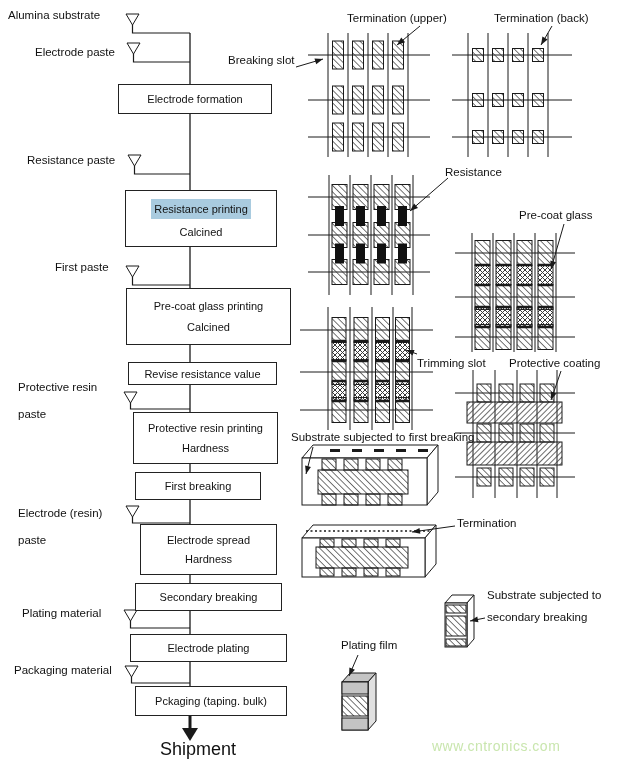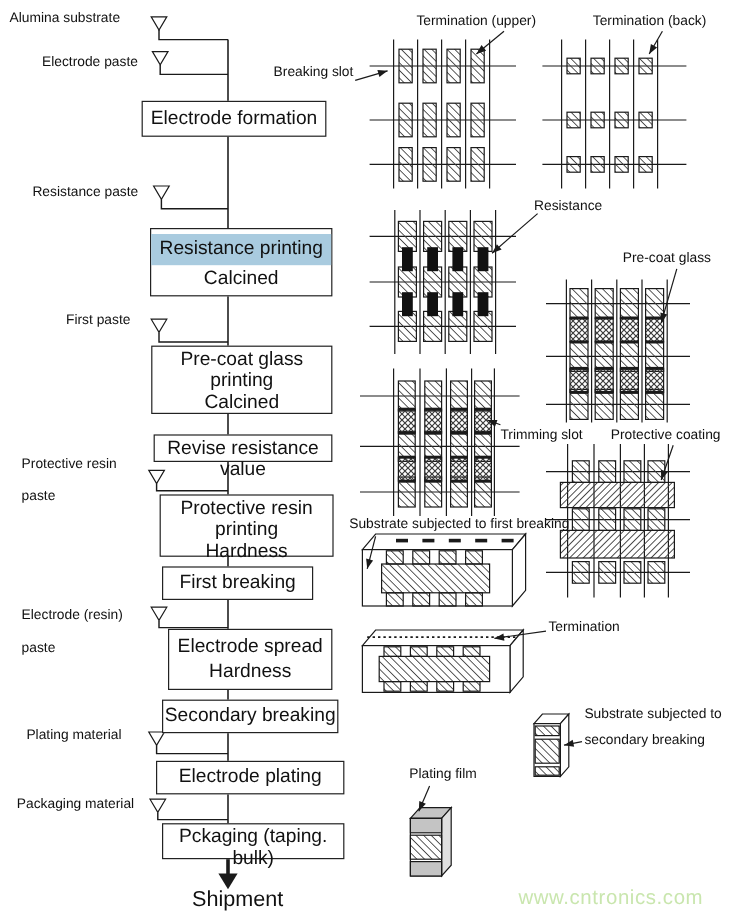--- a/index.html
+++ b/index.html
@@ -2,25 +2,25 @@
 <html style="--hl: #a9cbdf; --wm: #c9e6ae;"><head>
 <meta charset="utf-8">
 <style>
   *{margin:0;padding:0;box-sizing:border-box}
   body{background:#fff}
   #canvas{position:relative;width:620px;height:763px;background:#fff;
           font-family:"Liberation Sans",sans-serif;color:#111;overflow:hidden}
   #diagram{position:absolute;left:0;top:0;z-index:1}
   .lbl{position:absolute;font-size:11.5px;white-space:nowrap;line-height:1.15;z-index:2}
   .box{position:absolute;border:1.2px solid #222;background:#fff;display:flex;flex-direction:column;
-       justify-content:space-evenly;text-align:center;font-size:16px;z-index:2;
+       align-items:center;justify-content:space-evenly;text-align:center;font-size:11px;z-index:2;
        padding:2px 0}
   .hl{background:var(--hl,#a9cbdf);padding:4px 3px}
   .ship{font-size:18px}
-  .wm{position:absolute;font-size:17px;color:var(--wm,#c9e6ae);letter-spacing:.5px;z-index:2}
+  .wm{position:absolute;font-size:14px;color:var(--wm,#c9e6ae);letter-spacing:.5px;z-index:2}
 </style>
 </head>
 <body>
 
 <div id="canvas">
 
   <svg id="diagram" width="620" height="763" viewBox="0 0 620 763">
     <defs>
       <pattern id="dh" patternUnits="userSpaceOnUse" width="4.5" height="4.5" patternTransform="rotate(-45)">
         <line x1="0" y1="0" x2="0" y2="4.5" stroke="#3a3a3a" stroke-width="1.4"></line>
@@ -334,21 +334,21 @@
   <div class="lbl" style="left:22px;top:607px">Plating material</div>
   <div class="lbl" style="left:14px;top:664px">Packaging material</div>
 
   <div class="box" style="left:118px;top:84px;width:154px;height:30px">
     <span>Electrode formation</span>
   </div>
   <div class="box" style="left:125px;top:190px;width:152px;height:57px">
     <span class="hl">Resistance printing</span>
     <span>Calcined</span>
   </div>
-  <div class="box" style="left:126px;top:288px;width:151px;height:57px">
+  <div class="box" style="left:126px;top:288px;width:165px;height:57px">
     <span>Pre-coat glass printing</span>
     <span>Calcined</span>
   </div>
   <div class="box" style="left:128px;top:362px;width:149px;height:23px">
     <span>Revise resistance value</span>
   </div>
   <div class="box" style="left:133px;top:412px;width:145px;height:52px">
     <span>Protective resin printing</span>
     <span>Hardness</span>
   </div>

